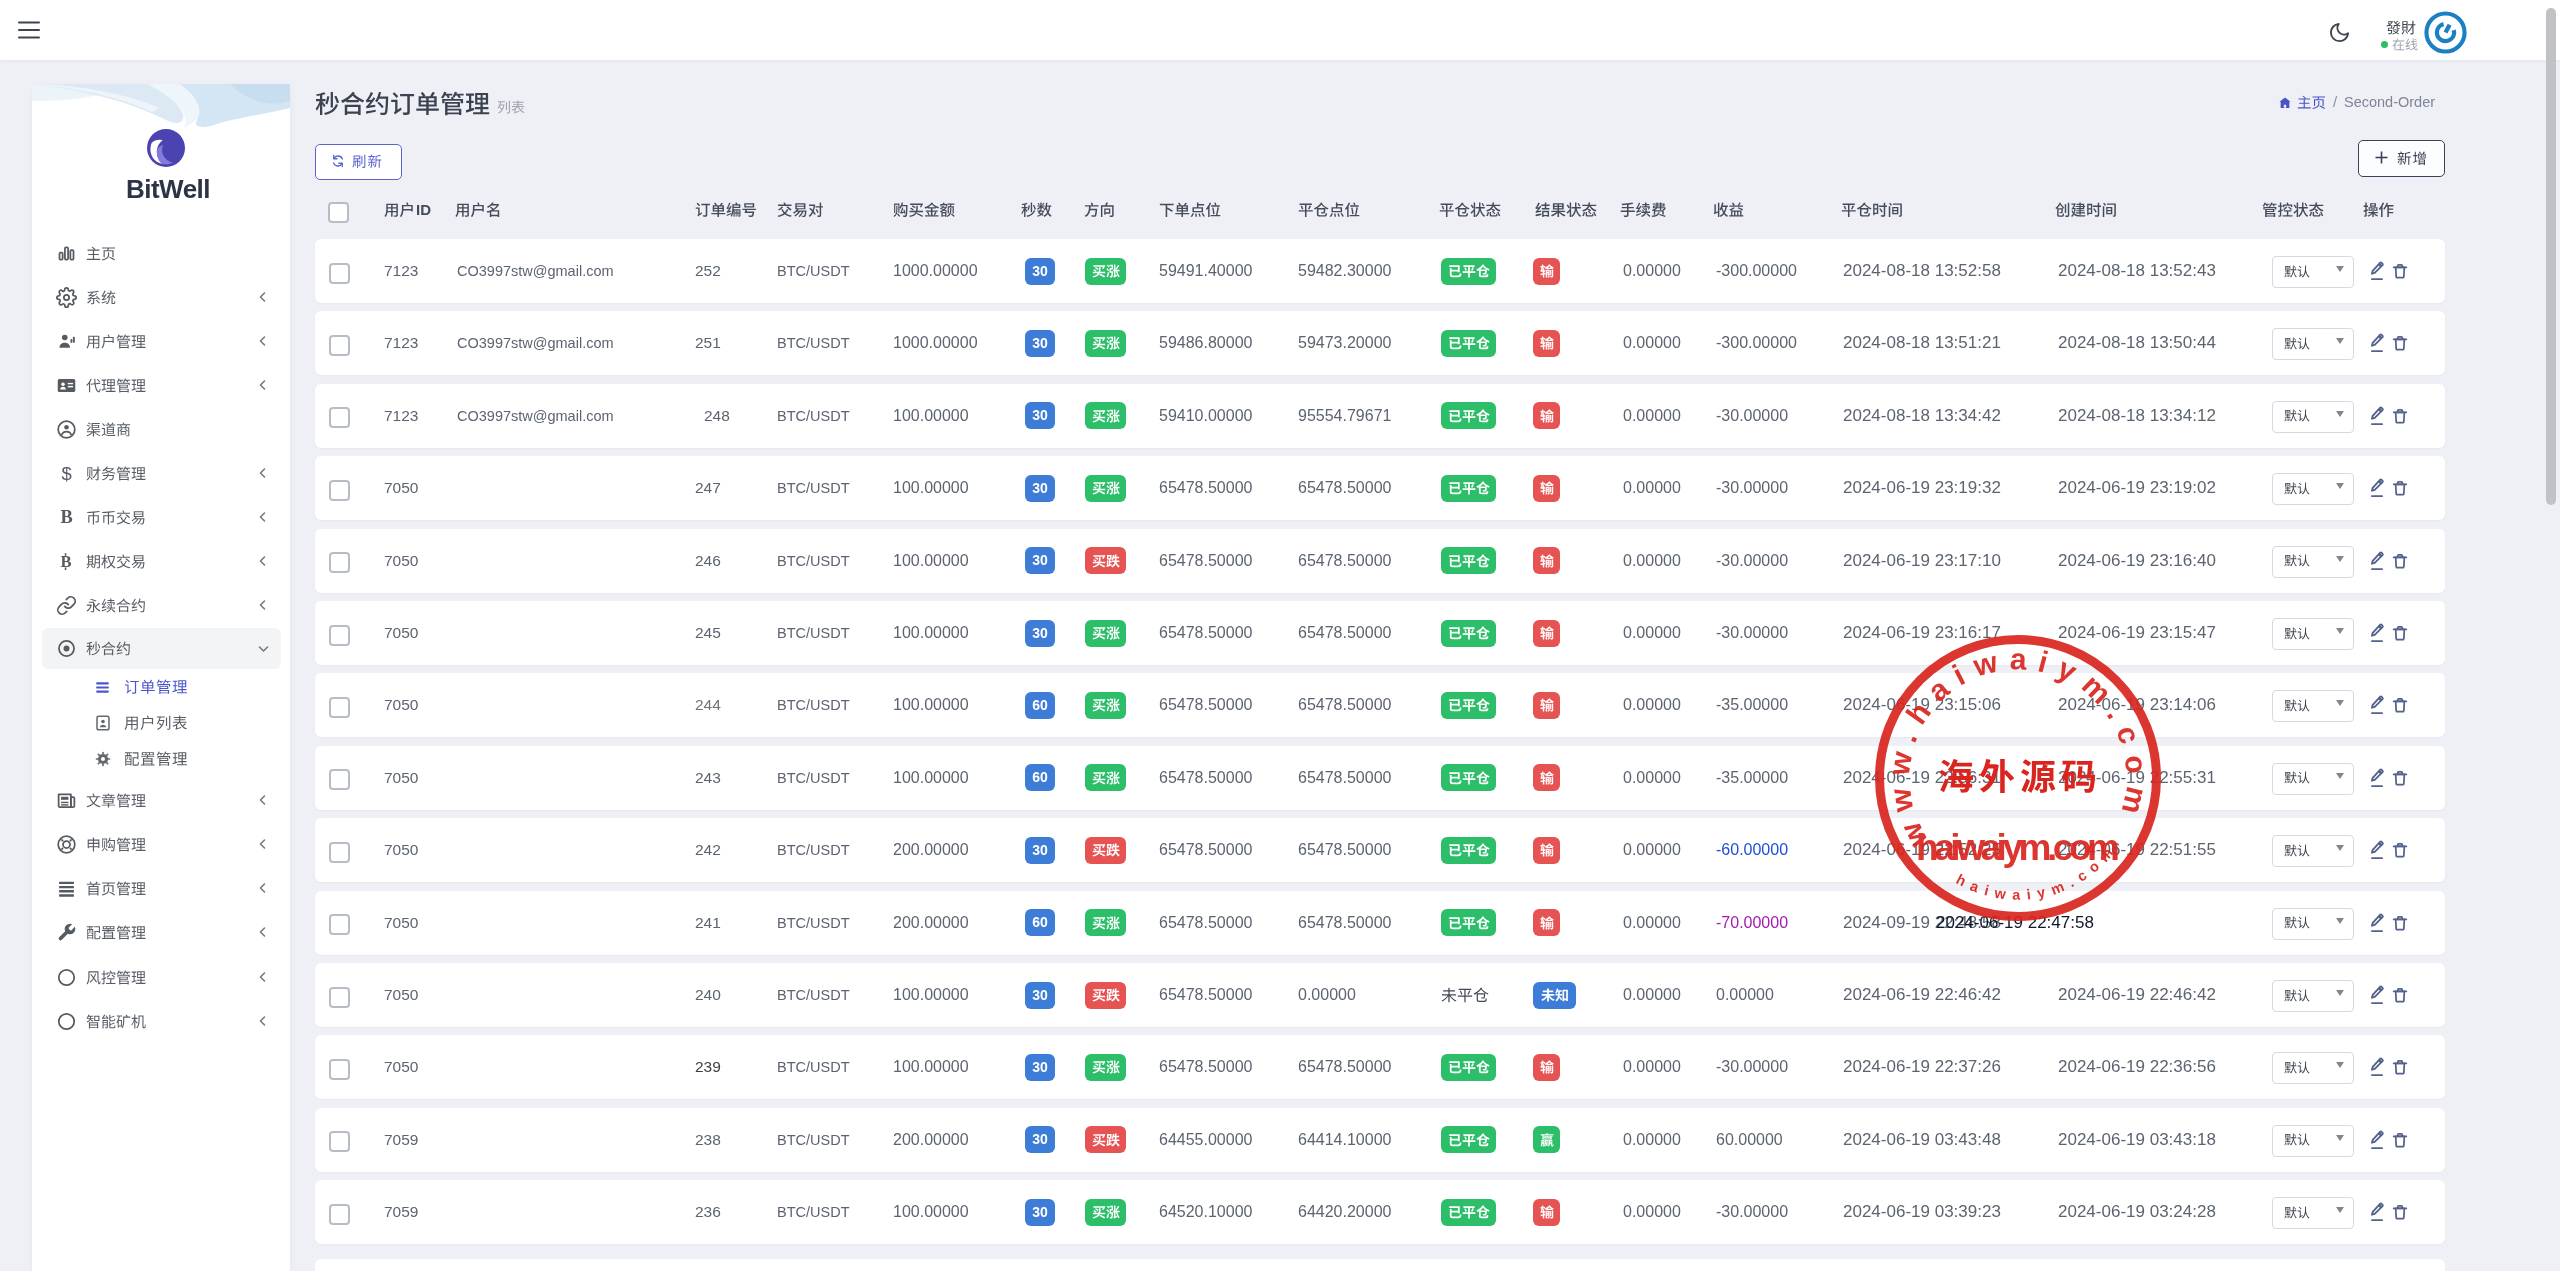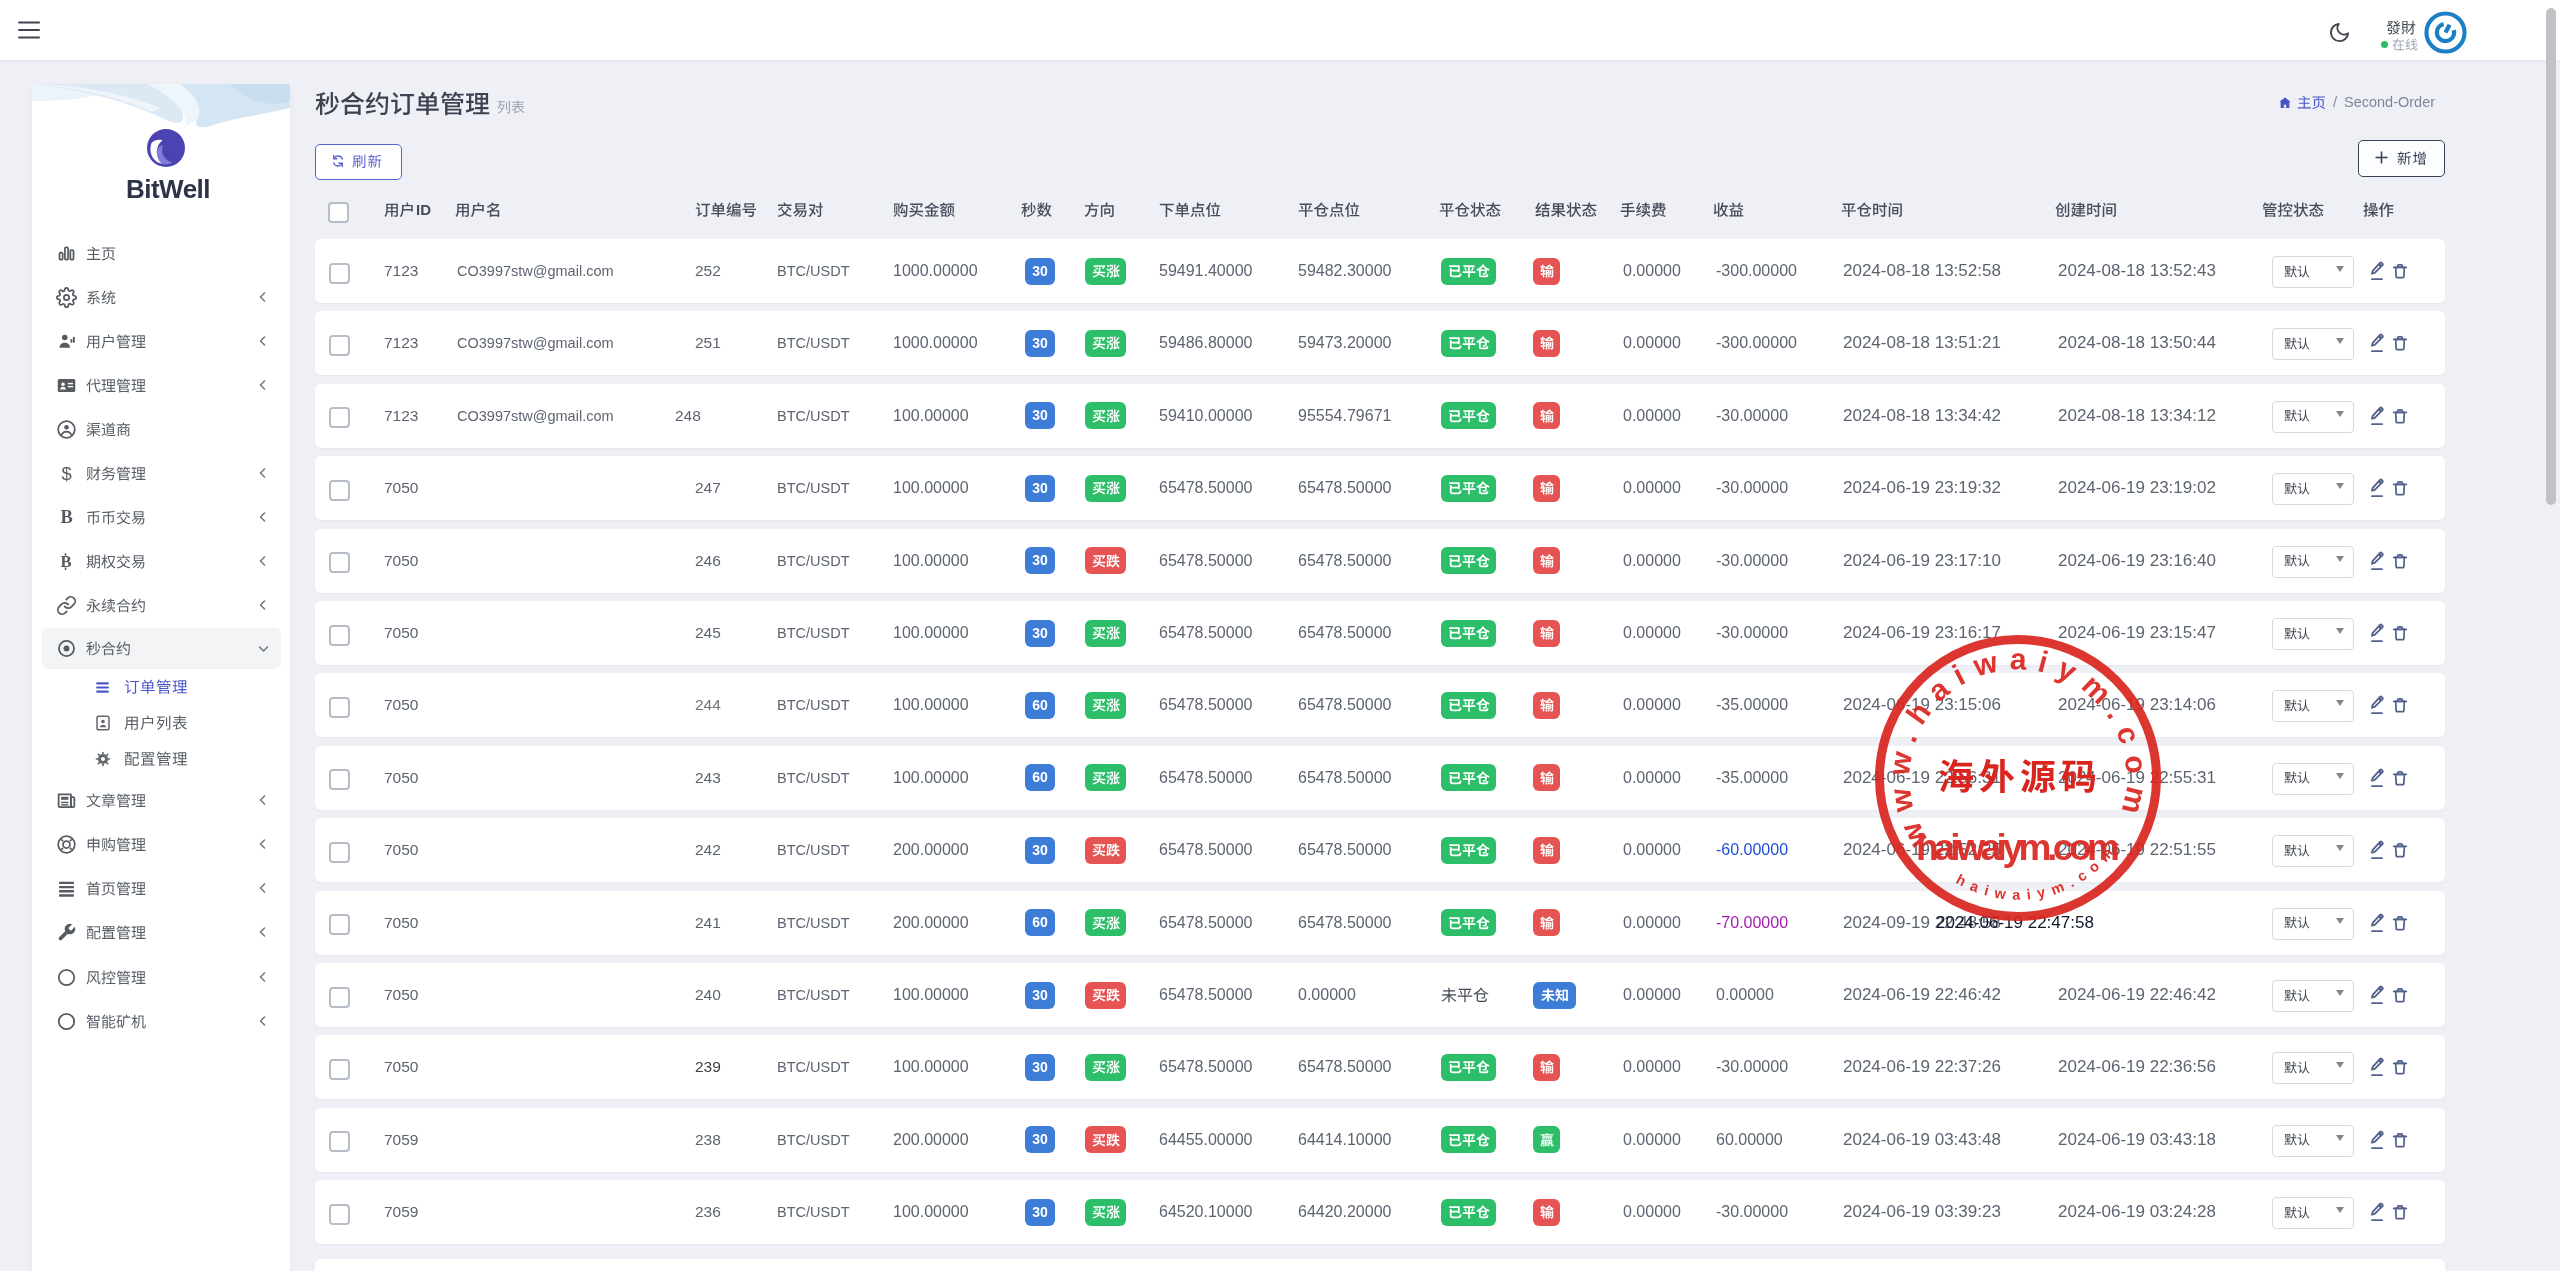--- a/index.html
+++ b/index.html
@@ -623,21 +623,21 @@
   </svg>
 <svg style="position:absolute;left:2392px;top:333.4px" width="16" height="20" viewBox="0 0 24 24">
     <line x1="2.5" y1="6.5" x2="21.5" y2="6.5" stroke="#53618c" stroke-width="2.6" stroke-linecap="round"></line>
     <path d="M8.6 6V4A1.3 1.3 0 0 1 9.9 2.7h4.2A1.3 1.3 0 0 1 15.4 4v2" fill="none" stroke="#53618c" stroke-width="2.6"></path>
     <path d="M5.5 6.5h13l-.75 14a1.7 1.7 0 0 1-1.7 1.6H7.95a1.7 1.7 0 0 1-1.7-1.6z" fill="none" stroke="#53618c" stroke-width="2.6" stroke-linejoin="round"></path>
   </svg>
 <div style="position:absolute;left:315px;top:383.8px;width:2130px;height:64px;background:#fff;border-radius:6px;box-shadow:0 1px 2px rgba(40,50,70,.04)"></div>
 <div style="position:absolute;left:329px;top:407.3px;width:17px;height:17px;border:2px solid #b7bdc7;border-radius:4px;background:#fff"></div>
 <div style="position:absolute;left:384px;top:415.8px;transform:translateY(-52%);font:400 15.5px 'Liberation Sans',sans-serif;color:#5c6470;white-space:nowrap">7123</div>
 <div style="position:absolute;left:457px;top:415.8px;transform:translateY(-52%);font:400 14.5px 'Liberation Sans',sans-serif;color:#5c6470;white-space:nowrap">CO3997stw@gmail.com</div>
-<div style="position:absolute;left:675px;top:415.8px;transform:translateY(-52%);font:400 15.5px 'Liberation Sans',sans-serif;color:#5c6470;white-space:nowrap">248</div>
+<div style="position:absolute;left:704px;top:415.8px;transform:translateY(-52%);font:400 15.5px 'Liberation Sans',sans-serif;color:#5c6470;white-space:nowrap">248</div>
 <div style="position:absolute;left:777px;top:415.8px;transform:translateY(-52%);font:400 14.5px 'Liberation Sans',sans-serif;color:#5c6470;white-space:nowrap">BTC/USDT</div>
 <div style="position:absolute;left:893px;top:415.8px;transform:translateY(-52%);font:400 16px 'Liberation Sans',sans-serif;color:#5c6470;white-space:nowrap">100.00000</div>
 <div style="position:absolute;left:1025.0px;top:402.3px;width:30px;height:27px;background:#3d7dd8;border-radius:6px;font:700 14px 'Liberation Sans',sans-serif;color:#fff;text-align:center;line-height:27px">30</div>
 <div style="position:absolute;left:1085px;top:402.3px;width:41px;height:27px;background:#2cbe68;border-radius:6px"></div>
 <svg style="position:absolute;left:1091.5px;top:408.8px" width="28.00" height="14" viewBox="0 -880 2000 1000" fill="#fff">
     <use href="#g4e70b" x="0"></use>
     <use href="#g6da8b" x="1000"></use>
   </svg>
 <div style="position:absolute;left:1159px;top:415.8px;transform:translateY(-52%);font:400 16px 'Liberation Sans',sans-serif;color:#5c6470;white-space:nowrap">59410.00000</div>
 <div style="position:absolute;left:1298px;top:415.8px;transform:translateY(-52%);font:400 16px 'Liberation Sans',sans-serif;color:#5c6470;white-space:nowrap">95554.79671</div>

